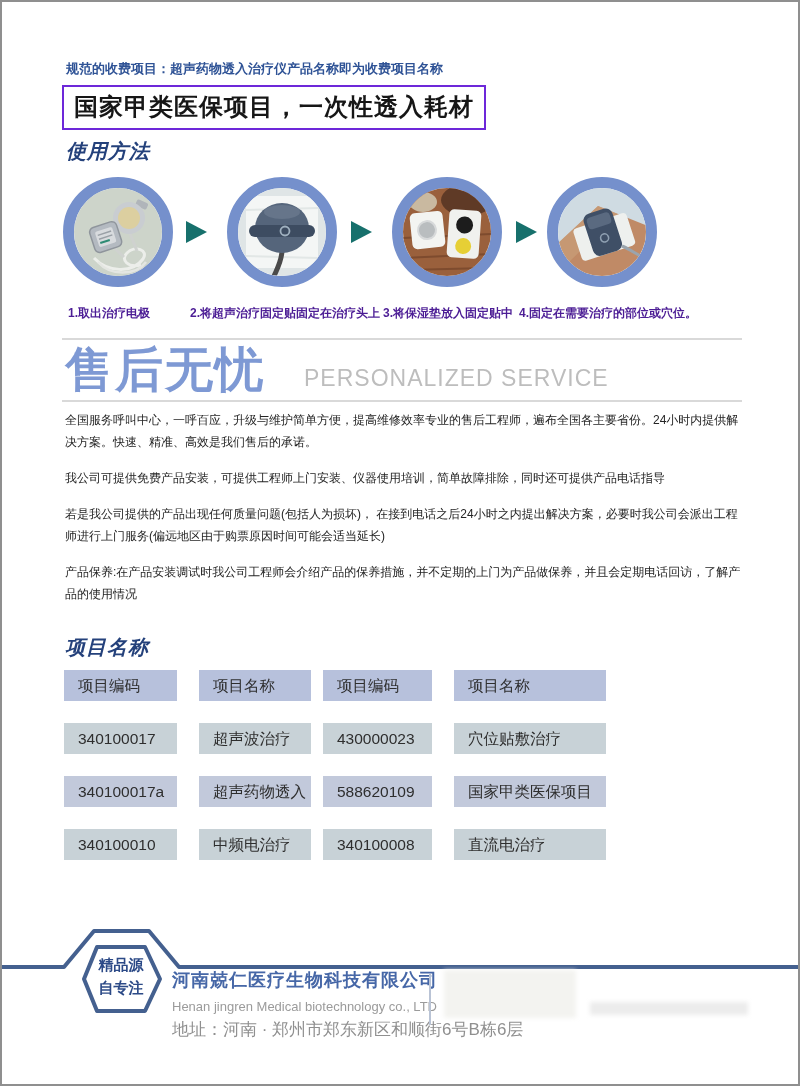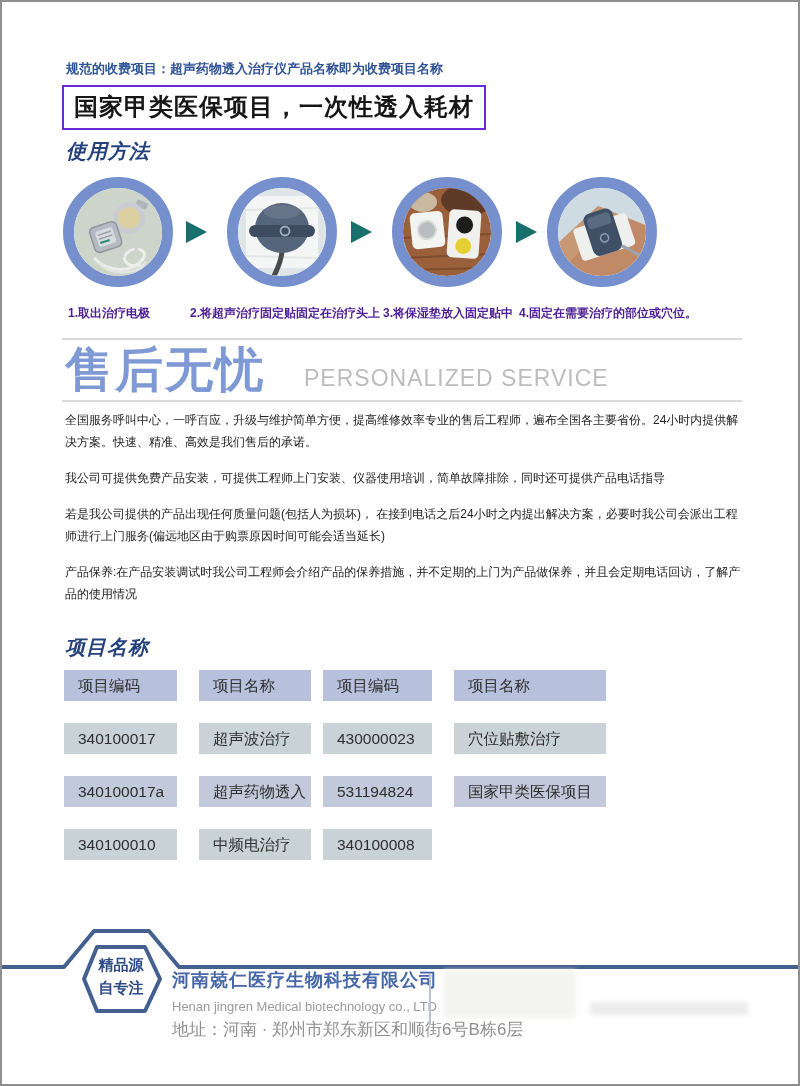--- a/index.html
+++ b/index.html
@@ -165,23 +165,24 @@
     <div class="cell rb">超声药物透入</div>
     <div class="cell ra">340100010</div>
     <div class="cell ra">中频电治疗</div>
   </div>
 
   <div class="ptable pt2">
     <div class="cell th">项目编码</div>
     <div class="cell th">项目名称</div>
     <div class="cell ra">430000023</div>
     <div class="cell ra">穴位贴敷治疗</div>
-    <div class="cell rb">531194824</div>
+    <div class="cell rb">588620109</div>
     <div class="cell rb">国家甲类医保项目</div>
     <div class="cell ra">340100008</div>
+    <div class="cell ra">直流电治疗</div>
   </div>
 
   <svg class="footer-svg" width="800" height="120" viewBox="0 0 800 120">
     <path d="M0,47 L62,47 L92,11 L147,11 L177,47 L800,47" fill="none" stroke="#44608f" stroke-width="4" stroke-linejoin="round"></path>
     <polygon points="82,59 95,27 143,27 158,59 143,91 95,91" fill="#ffffff" stroke="#44608f" stroke-width="4" stroke-linejoin="round"></polygon>
     <text x="119" y="50" text-anchor="middle" font-size="15" font-weight="bold" fill="#2c4a87">精品源</text>
     <text x="119" y="73" text-anchor="middle" font-size="15" font-weight="bold" fill="#2c4a87">自专注</text>
   </svg>
 
   <div class="company">

